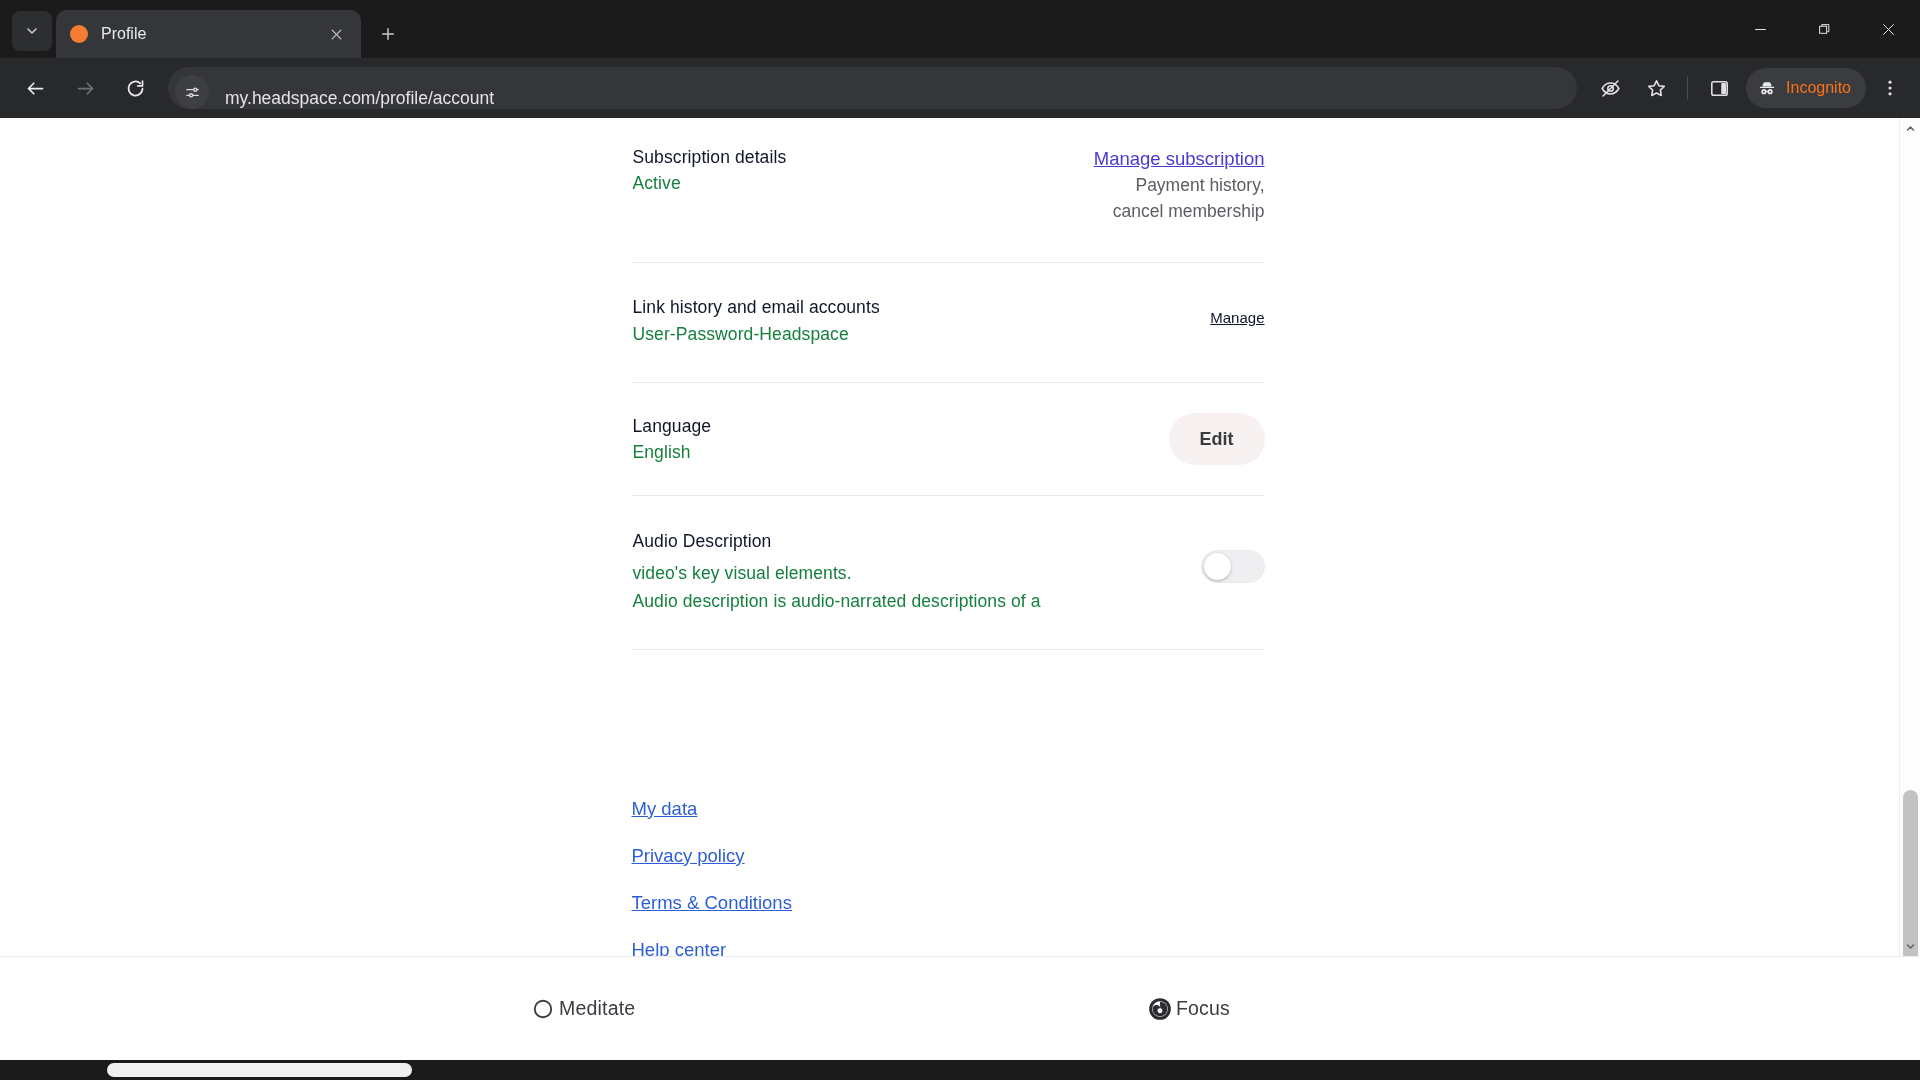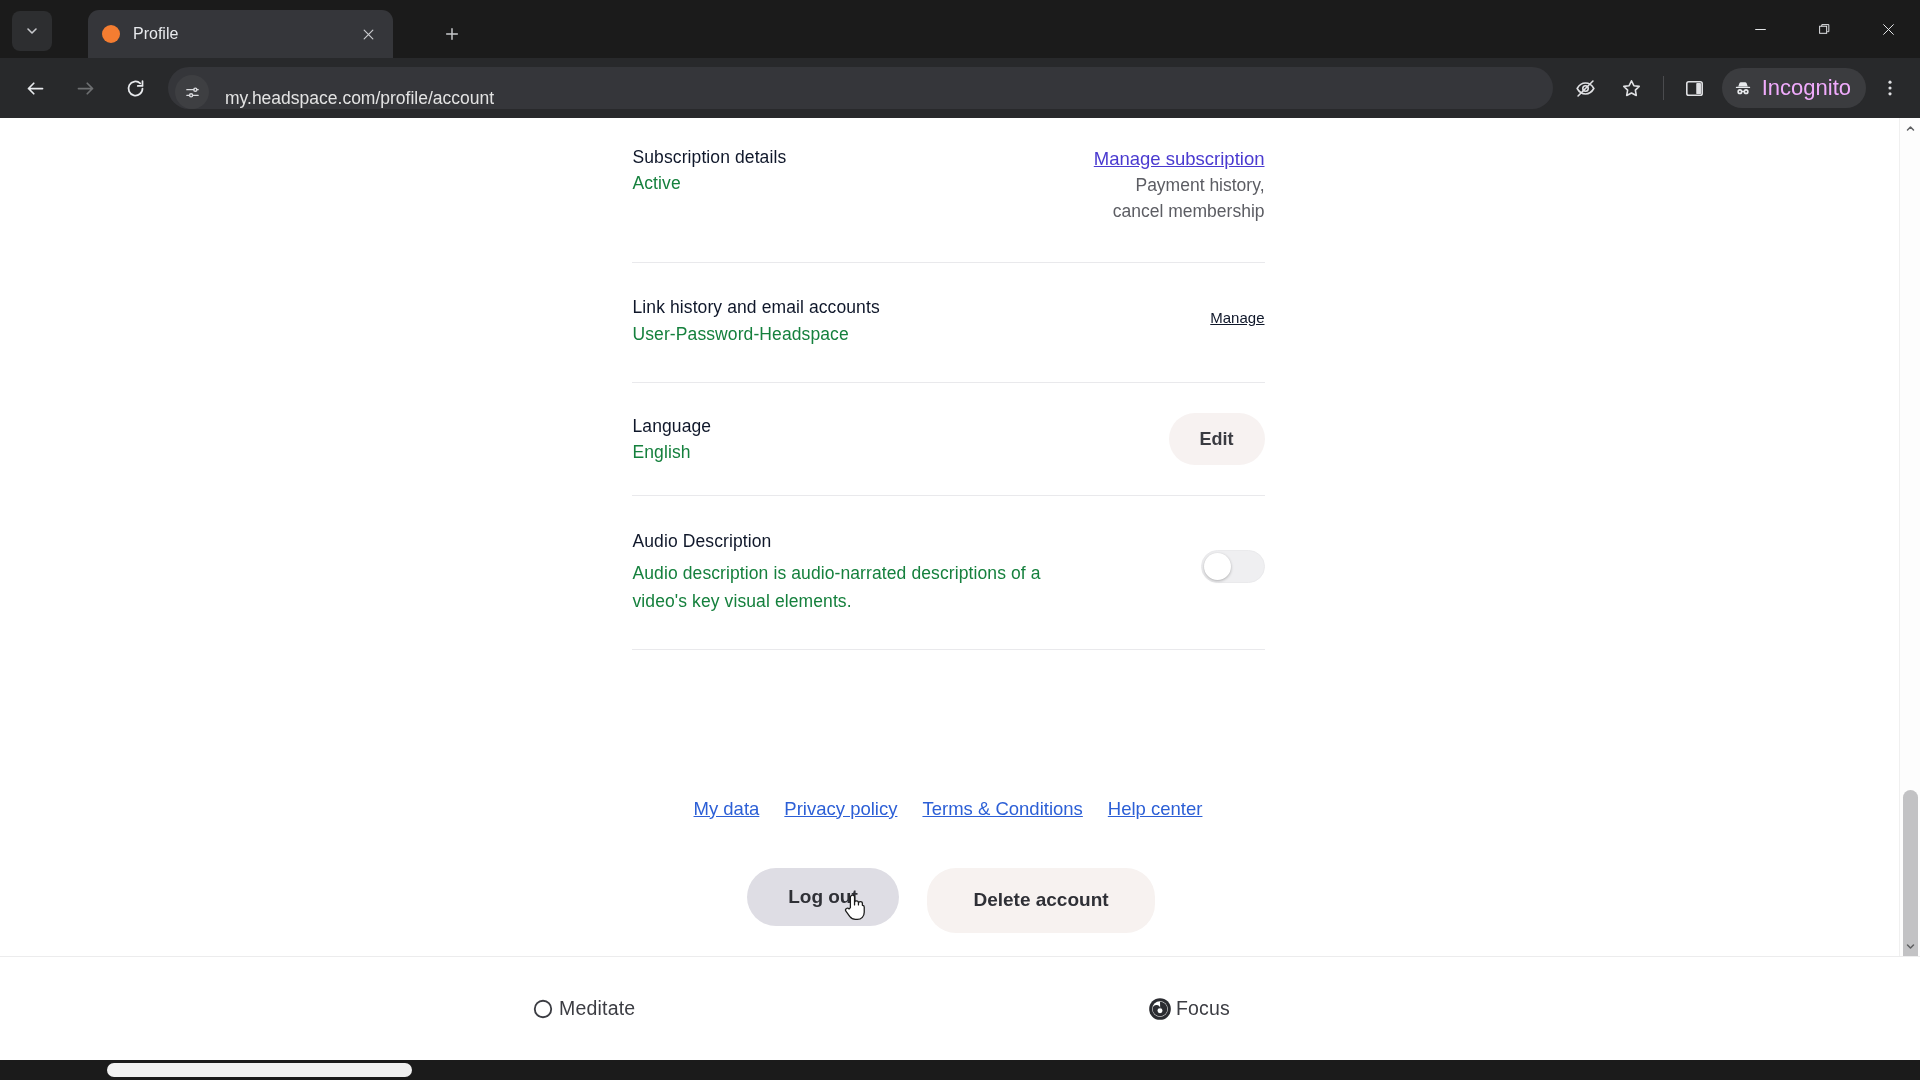--- a/index.html
+++ b/index.html
@@ -10,21 +10,20 @@
     background: #ffffff;
   }
 
   
   .browser { width: 1920px; height: 1080px; display: flex; flex-direction: column; background:#202124; }
 
   .tabstrip {
     height: 58px; background: #1b1b1b;
     display: flex; align-items: flex-end; padding-left: 8px; position: relative;
     flex: 0 0 58px;
-    gap: 32px;
   }
   .tab-search {
     width: 40px; height: 40px; margin: 0 4px 7px 4px;
     border-radius: 8px; background: #2d2e30;
     display: flex; align-items: center; justify-content: center; cursor: pointer;
   }
   .tab-search svg { width: 16px; height: 16px; }
   .tab {
     height: 48px; width: 305px; background: #35363a;
     border-radius: 11px 11px 0 0;
@@ -89,21 +88,21 @@
     width: 40px; height: 40px; border-radius: 50%; margin: 0 3px;
     display: flex; align-items: center; justify-content: center; cursor: pointer; flex: none;
   }
   .tb-icon svg { width: 21px; height: 21px; }
   .tb-sep { width: 1px; height: 24px; background: #4a4b4e; margin: 0 8px; }
   .incognito-pill {
     height: 40px; border-radius: 20px; background: #3b3c3f;
     display: flex; align-items: center; padding: 0 15px 0 11px; margin: 0 4px; cursor: pointer;
   }
   .incognito-pill svg { width: 20px; height: 20px; flex: none; }
-  .incognito-label { color: #f0abfc; font-size: 22px; margin-left: 9px; white-space: nowrap; }
+  .incognito-label { color: #f97316; font-size: 16px; margin-left: 9px; white-space: nowrap; }
   .menu-dots { width: 40px; height: 40px; display:flex; align-items:center; justify-content:center; cursor:pointer; flex:none;}
   .menu-dots svg { width: 20px; height: 20px; }
 
   
   .viewport {
     flex: 1; background: #ffffff; position: relative; overflow: hidden;
     display: flex; flex-direction: column;
   }
   .page-scroll {
     flex: 1; position: relative; overflow: hidden;
@@ -155,20 +154,21 @@
   }
   .toggle .knob {
     position: absolute; top: 2px; left: 2px; width: 27px; height: 27px;
     border-radius: 50%; background: #ffffff;
     box-shadow: 0 1px 3px rgba(0,0,0,.28);
   }
 
   .footer-links {
     display: flex; justify-content: center; gap: 25px;
     margin-top: 148px;
+    flex-direction: column;
   }
   .footer-links a { font-size: 18.5px; color: #2c5fd6; text-decoration: underline; cursor: pointer; }
 
   .action-row {
     display: flex; justify-content: center; gap: 28px; margin-top: 48px; padding-left: 6px;
   }
   .btn-logout {
     width: 152px; height: 58px; border-radius: 29px; border: none; cursor: pointer;
     background: #dedde4; color: #2f3036; font-size: 19px; font-weight: bold;
     font-family: "Liberation Sans", sans-serif;
@@ -371,22 +371,22 @@
             <div class="row-title">Language</div>
             <div class="row-sub">English</div>
           </div>
           <button class="edit-btn">Edit</button>
         </div>
         <div class="divider" style="margin-top:27px"></div>
 
         <div class="row" style="margin-top:32px">
           <div class="row-left">
             <div class="row-title" style="margin-bottom:6px">Audio Description</div>
+            <div class="row-sub">video's key visual elements.</div>
             <div class="row-sub">Audio description is audio-narrated descriptions of a</div>
-            <div class="row-sub">video's key visual elements.</div>
           </div>
           <div class="toggle" style="margin-top:22px">
             <div class="knob"></div>
           </div>
         </div>
         <div class="divider" style="margin-top:32px"></div>
 
         <div class="footer-links">
           <a>My data</a>
           <a>Privacy policy</a>

